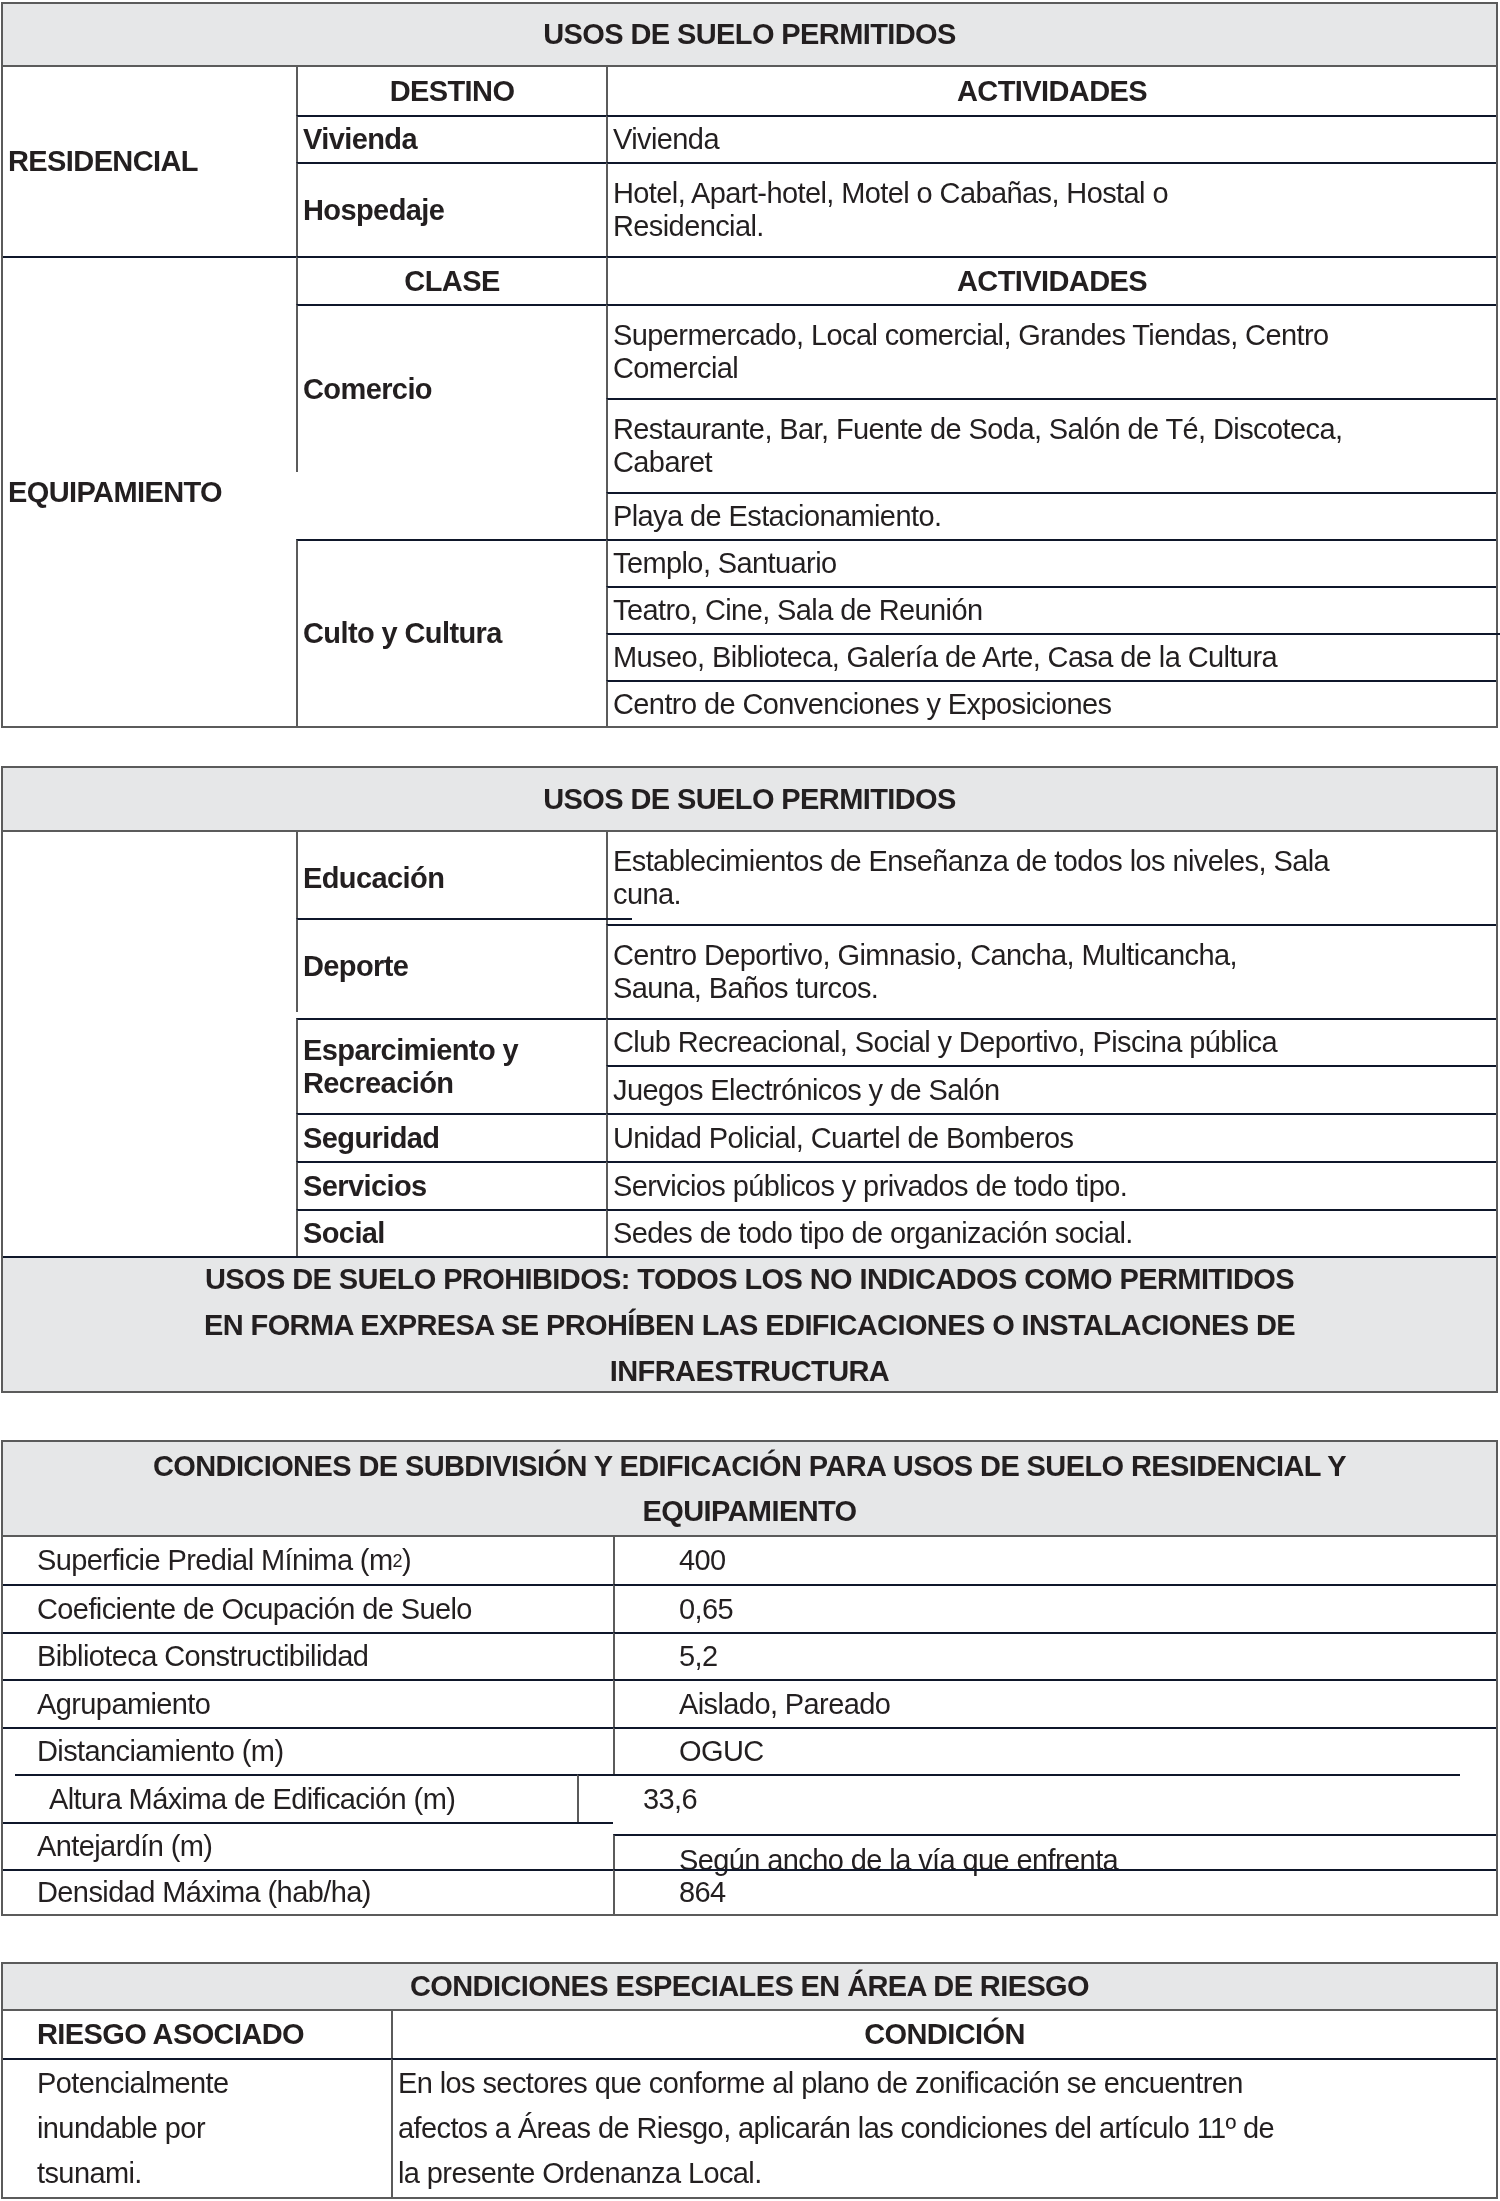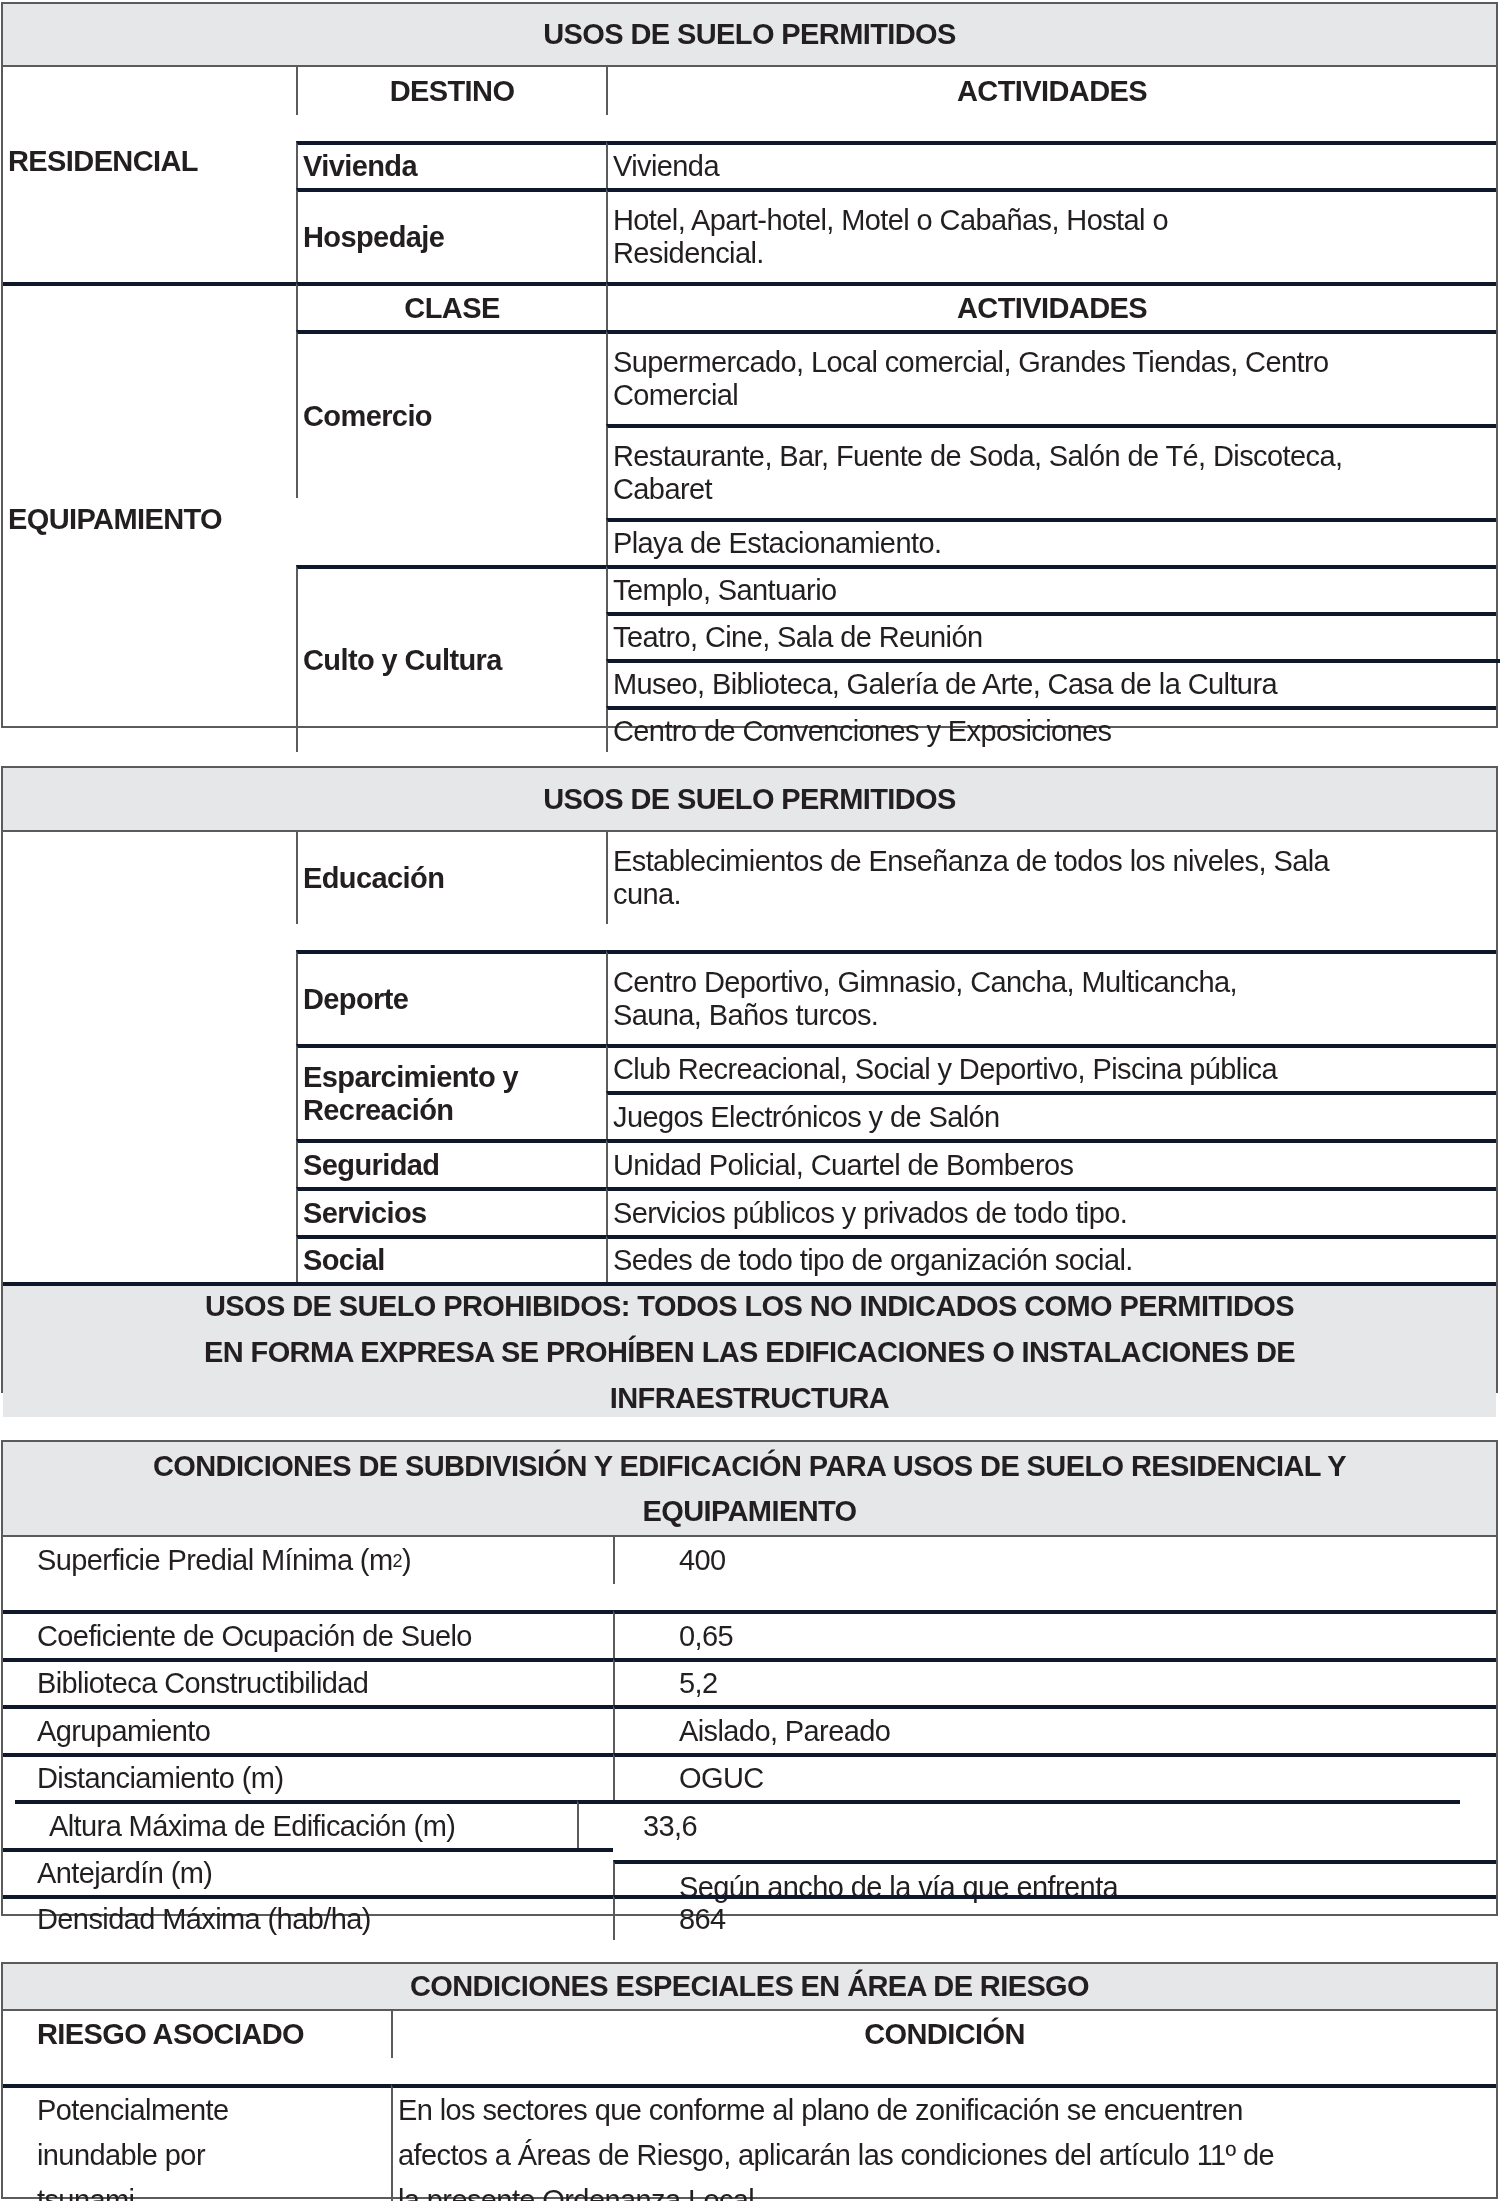--- a/index.html
+++ b/index.html
@@ -7,21 +7,21 @@
          font-family: "Liberation Sans", sans-serif; color: #231f20; }
   .tbl { position: absolute; left: 1px; width: 1497px; box-sizing: border-box;
          border: 2px solid #5b5b5b; background: #fff; }
   .cell { position: absolute; box-sizing: border-box; display: flex; align-items: center;
           font-size: 29px; line-height: 33px; overflow: hidden; letter-spacing: -0.6px; }
   .hdr { background: #e6e7e8; justify-content: center; text-align: center; font-weight: bold;
          border-bottom: 2px solid #5b5b5b; }
   .bold { font-weight: bold; }
   .center { justify-content: center; text-align: center; }
   .bl { border-left: 2px solid #5b5b5b; }
-  .bt { border-top: 4px solid #0f172a; margin-top: 26px; }
+  .bt { border-top: 2px solid #0f172a; }
   .pad { padding-left: 5px; }
   .pad2 { padding-left: 34px; }
   .pad3 { padding-left: 64px; }
   .wrap { white-space: pre-line; }
 </style>
 </head>
 <body>
 
 <div class="tbl" style="top:2px; height:726px;">
   <div class="cell hdr" style="left:0; top:0; width:1493px; height:63px;">USOS DE SUELO PERMITIDOS</div>
@@ -57,21 +57,21 @@
 
 <div class="tbl" style="top:766px; height:627px;">
   <div class="cell hdr" style="left:0; top:0; width:1493px; height:64px;">USOS DE SUELO PERMITIDOS</div>
 
   <div class="cell" style="left:0; top:64px; width:293px; height:424px;"></div>
 
   <div class="cell bold pad bl" style="left:293px; top:64px; width:310px; height:92px;">Educación</div>
   <div class="cell pad bl wrap" style="left:603px; top:64px; width:890px; height:92px;">Establecimientos de Enseñanza de todos los niveles, Sala
 cuna.</div>
 
-  <div class="cell bold pad bl bt" style="left:293px; top:156px; width:336px; height:94px;">Deporte</div>
+  <div class="cell bold pad bl bt" style="left:293px; top:150px; width:336px; height:94px;">Deporte</div>
   <div class="cell pad bl bt wrap" style="left:603px; top:156px; width:890px; height:94px;">Centro Deportivo, Gimnasio, Cancha, Multicancha,
 Sauna, Baños turcos.</div>
 
   <div class="cell bold pad bl bt wrap" style="left:293px; top:250px; width:310px; height:95px;">Esparcimiento y
 Recreación</div>
   <div class="cell pad bl bt wrap" style="left:603px; top:250px; width:890px; height:47px;">Club Recreacional, Social y Deportivo, Piscina pública</div>
   <div class="cell pad bl bt wrap" style="left:603px; top:297px; width:890px; height:48px;">Juegos Electrónicos y de Salón</div>
 
   <div class="cell bold pad bl bt" style="left:293px; top:345px; width:310px; height:48px;">Seguridad</div>
   <div class="cell pad bl bt wrap" style="left:603px; top:345px; width:890px; height:48px;">Unidad Policial, Cuartel de Bomberos</div>

